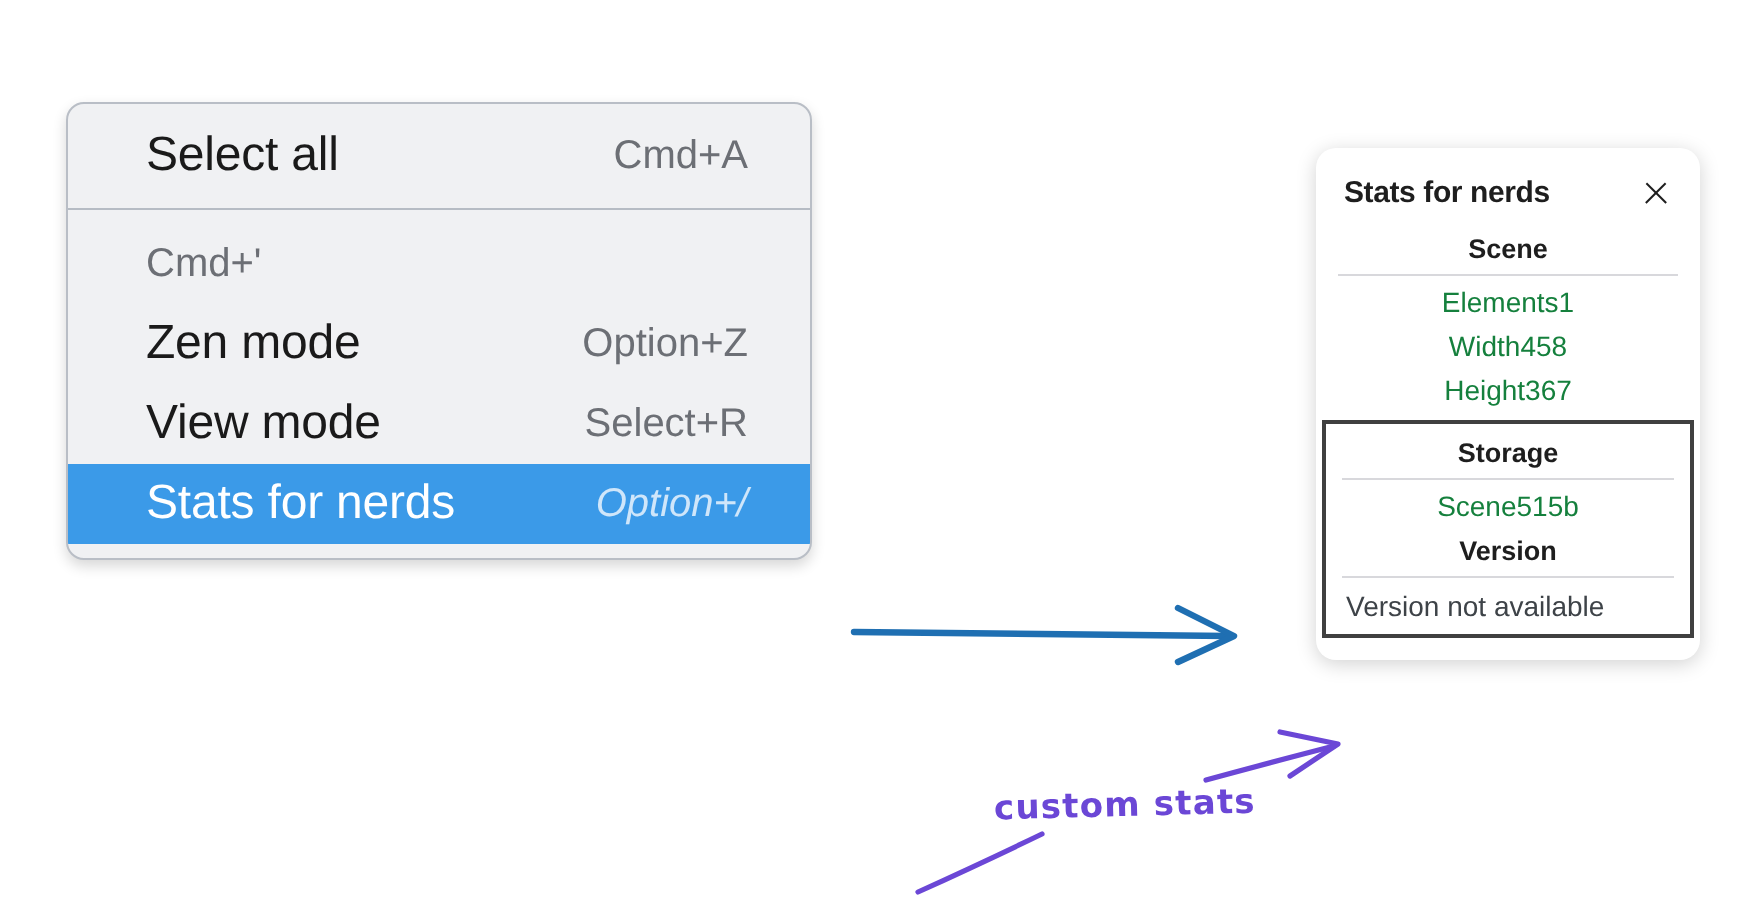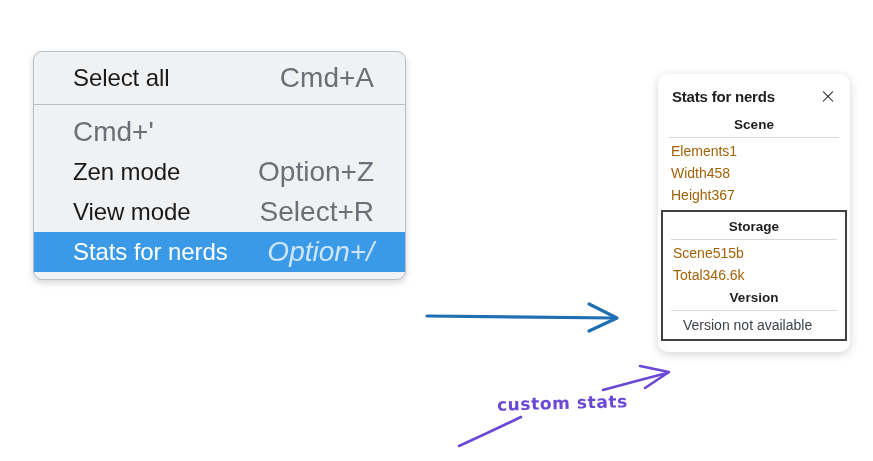--- a/index.html
+++ b/index.html
@@ -51,21 +51,21 @@
   }
 
   .menu-item .label {
     font-size: 24px;
     color: #1a1a1a;
     letter-spacing: -0.1px;
     white-space: nowrap;
   }
 
   .menu-item .shortcut {
-    font-size: 28px;
+    font-size: 20px;
     color: #6c6f75;
     white-space: nowrap;
   }
 
   .menu-item.selected {
     background: #3b9ae8;
   }
   .menu-item.selected .label { color: #ffffff; }
   .menu-item.selected .shortcut { color: #cfe6fa; font-style: italic; }
 
@@ -125,42 +125,41 @@
   }
 
   .hr {
     height: 1px;
     background: #d8d8dc;
     margin: 0 11px 2px 11px;
   }
 
   .stat-row {
     display: flex;
-    justify-content: flex-start;
+    justify-content: center;
     align-items: baseline;
     padding: 3px 13px;
     font-size: 14px;
-    color: #a16207;
+    color: #15803d;
   }
   .stat-row .k { }
   .stat-row .v { }
 
   
   #custom-stats-box {
     border: 2px solid #404040;
     margin: 4px 3px 1px 3px;
     padding: 3px 0 4px 0;
   }
   #custom-stats-box .hr { margin-left: 8px; margin-right: 8px; }
   #custom-stats-box .stat-row { padding-left: 10px; padding-right: 10px; }
   #version-row {
     padding: 4px 10px 2px 10px;
     font-size: 14px;
     color: #3e4348;
-    margin-left: 10px;
   }
 
   
   #annotations {
     position: absolute;
     left: 0; top: 0;
     width: 873px; height: 461px;
     pointer-events: none;
   }
 
@@ -238,24 +237,20 @@
 
     <div id="custom-stats-box">
 
       <div class="section-title">Storage</div>
       <div class="hr"></div>
 
       <div class="stat-row">
         <span class="k">Scene</span>
         <span class="v">515b</span>
       </div>
-      <div class="stat-row">
-        <span class="k">Total</span>
-        <span class="v">346.6k</span>
-      </div>
 
       <div class="section-title">Version</div>
       <div class="hr"></div>
 
       <div id="version-row">Version not available</div>
 
     </div>
 
   </div>
 

